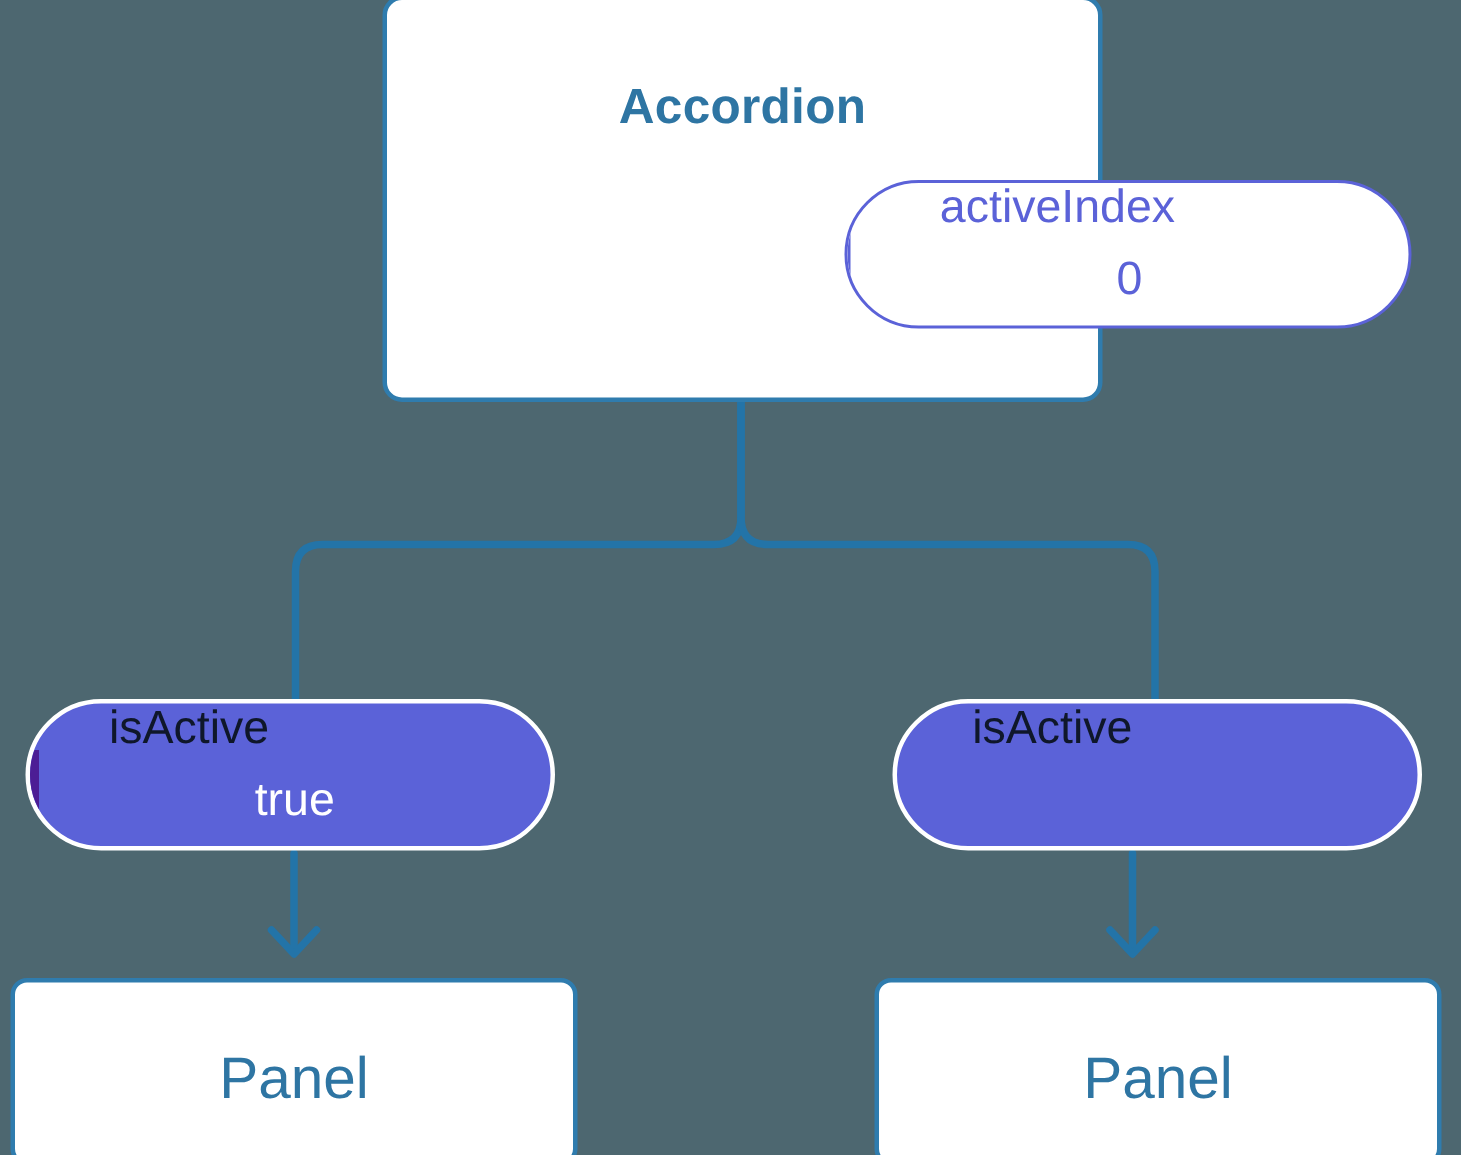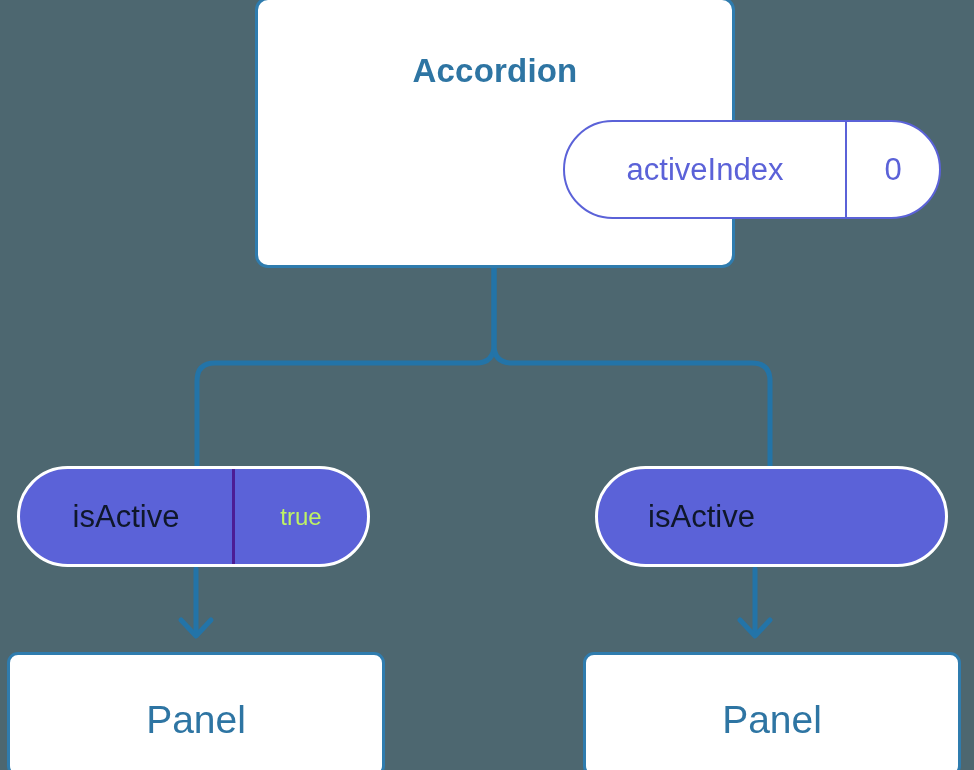--- a/index.html
+++ b/index.html
@@ -68,20 +68,21 @@
 
   
   .state-pill {
     position: absolute;
     box-sizing: border-box;
     display: flex;
     align-items: stretch;
     border-radius: 999px;
     z-index: 3;
     overflow: hidden;
+    flex-direction: column;
   }
 
   .state-pill .pill-key,
   .state-pill .pill-value {
     display: flex;
     align-items: center;
     justify-content: center;
     white-space: nowrap;
     line-height: 1;
   }
@@ -110,23 +111,23 @@
   
   .state-pill.filled {
     background: #5b62d8;
     border: 3px solid #ffffff;
   }
   .state-pill.filled .pill-key {
     color: #0f172a;
     font-size: 31px;
   }
   .state-pill.filled .pill-value {
-    color: #bef264;
-    font-size: 24px;
-    border-left: 3px solid #4c1d95;
+    color: #ffffff;
+    font-size: 31px;
+    border-left: 6px solid #4c1d95;
     flex: 1;
   }
 
   #panel-left-state-pill {
     left: 17px;
     top: 466px;
     width: 353px;
     height: 101px;
   }
   #panel-left-state-pill .pill-key { width: 212px; }

